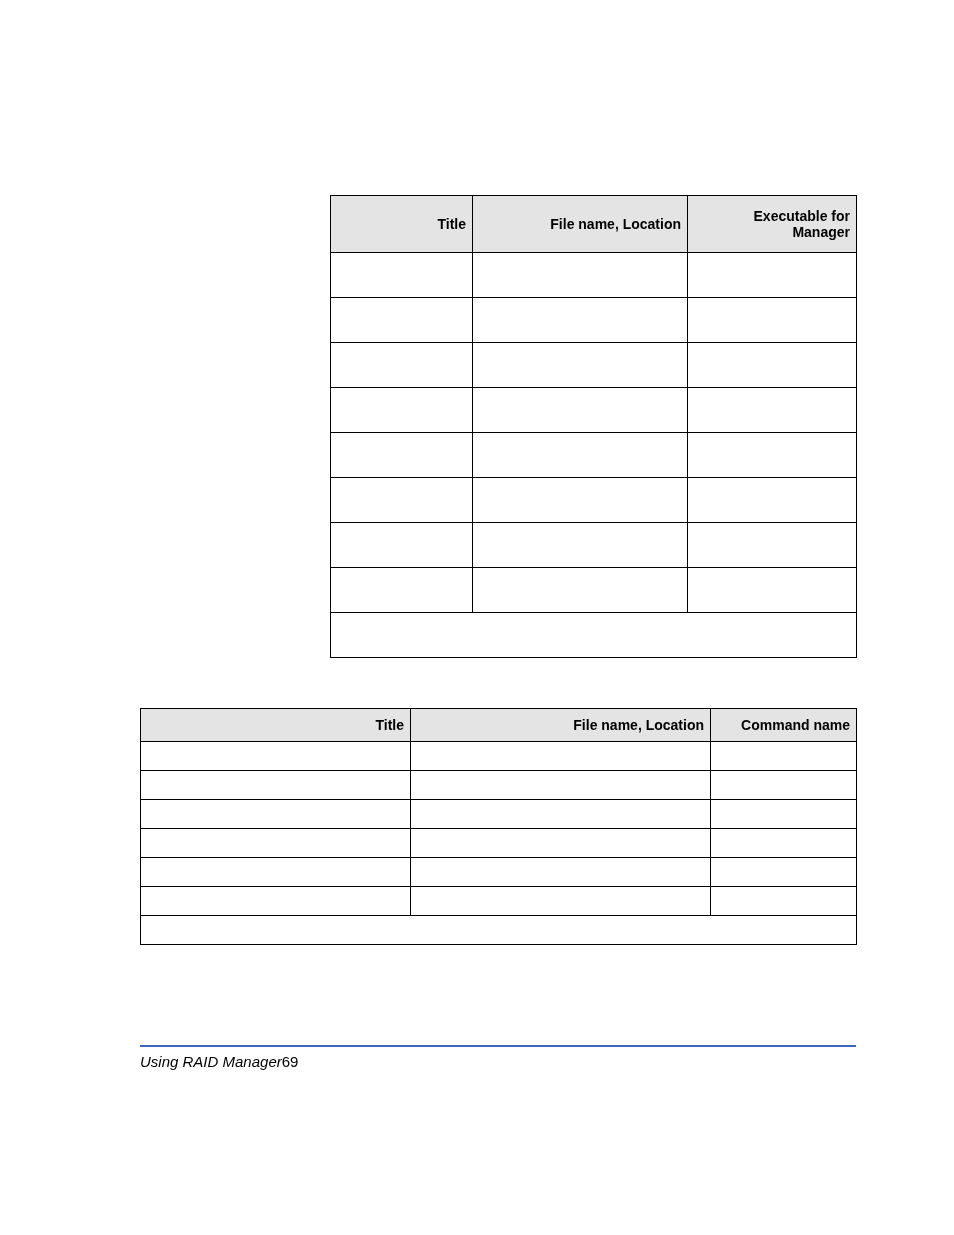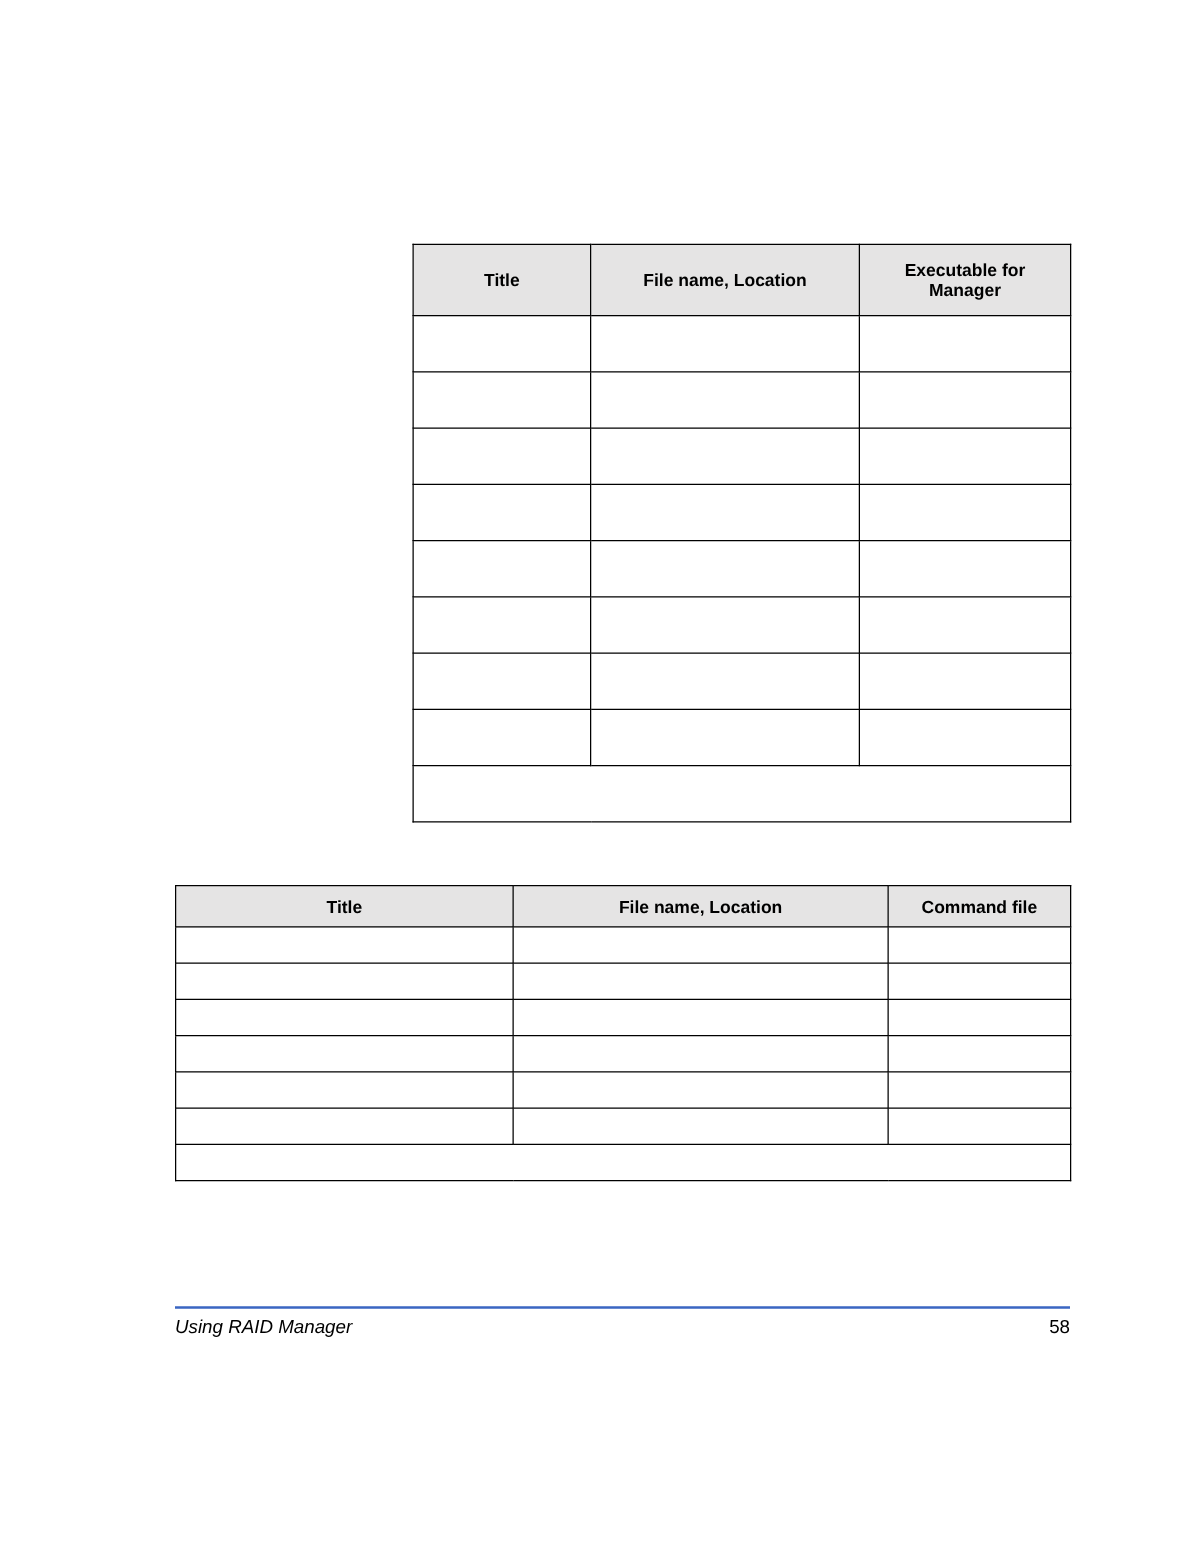--- a/index.html
+++ b/index.html
@@ -17,21 +17,21 @@
     box-sizing: border-box;
     padding: 195px 110px 0 140px;
   }
   table {
     border-collapse: collapse;
     table-layout: fixed;
   }
   th, td {
     border: 1px solid #000;
     vertical-align: middle;
-    text-align: center;
+    text-align: right;
     padding: 4px 6px;
     box-sizing: border-box;
   }
   th {
     background: #e5e4e4;
     font-weight: bold;
     font-size: 14px;
   }
   td {
     font-size: 13px;
@@ -80,21 +80,21 @@
     left: 140px;
     right: 98px;
     bottom: 165px;
   }
   .footer-line {
     border-top: 2px solid #3a66c2;
     margin-bottom: 6px;
   }
   .footer-row {
     display: flex;
-    justify-content: space-between;
+    justify-content: flex-start;
     font-size: 15px;
     font-style: italic;
     color: #000;
     font-family: Arial, Helvetica, sans-serif;
   }
   .footer-row .page-num {
     font-style: normal;
   }
 </style>
 </head>
@@ -164,21 +164,21 @@
   <table class="table2">
     <colgroup>
       <col class="t2c1">
         <col class="t2c2">
         <col class="t2c3">
     </colgroup>
     <thead>
       <tr>
         <th>Title</th>
         <th>File name, Location</th>
-        <th>Command file</th>
+        <th>Command name</th>
       </tr>
     </thead>
     <tbody>
       <tr>
         <td></td>
         <td></td>
         <td></td>
       </tr>
       <tr>
         <td></td>
@@ -209,15 +209,15 @@
         <td colspan="3"></td>
       </tr>
     </tbody>
   </table>
 </div>
 
 <div class="footer">
   <div class="footer-line"></div>
   <div class="footer-row">
     <span>Using RAID Manager</span>
-    <span class="page-num">58</span>
+    <span class="page-num">69</span>
   </div>
 </div>
 
 </body></html>

